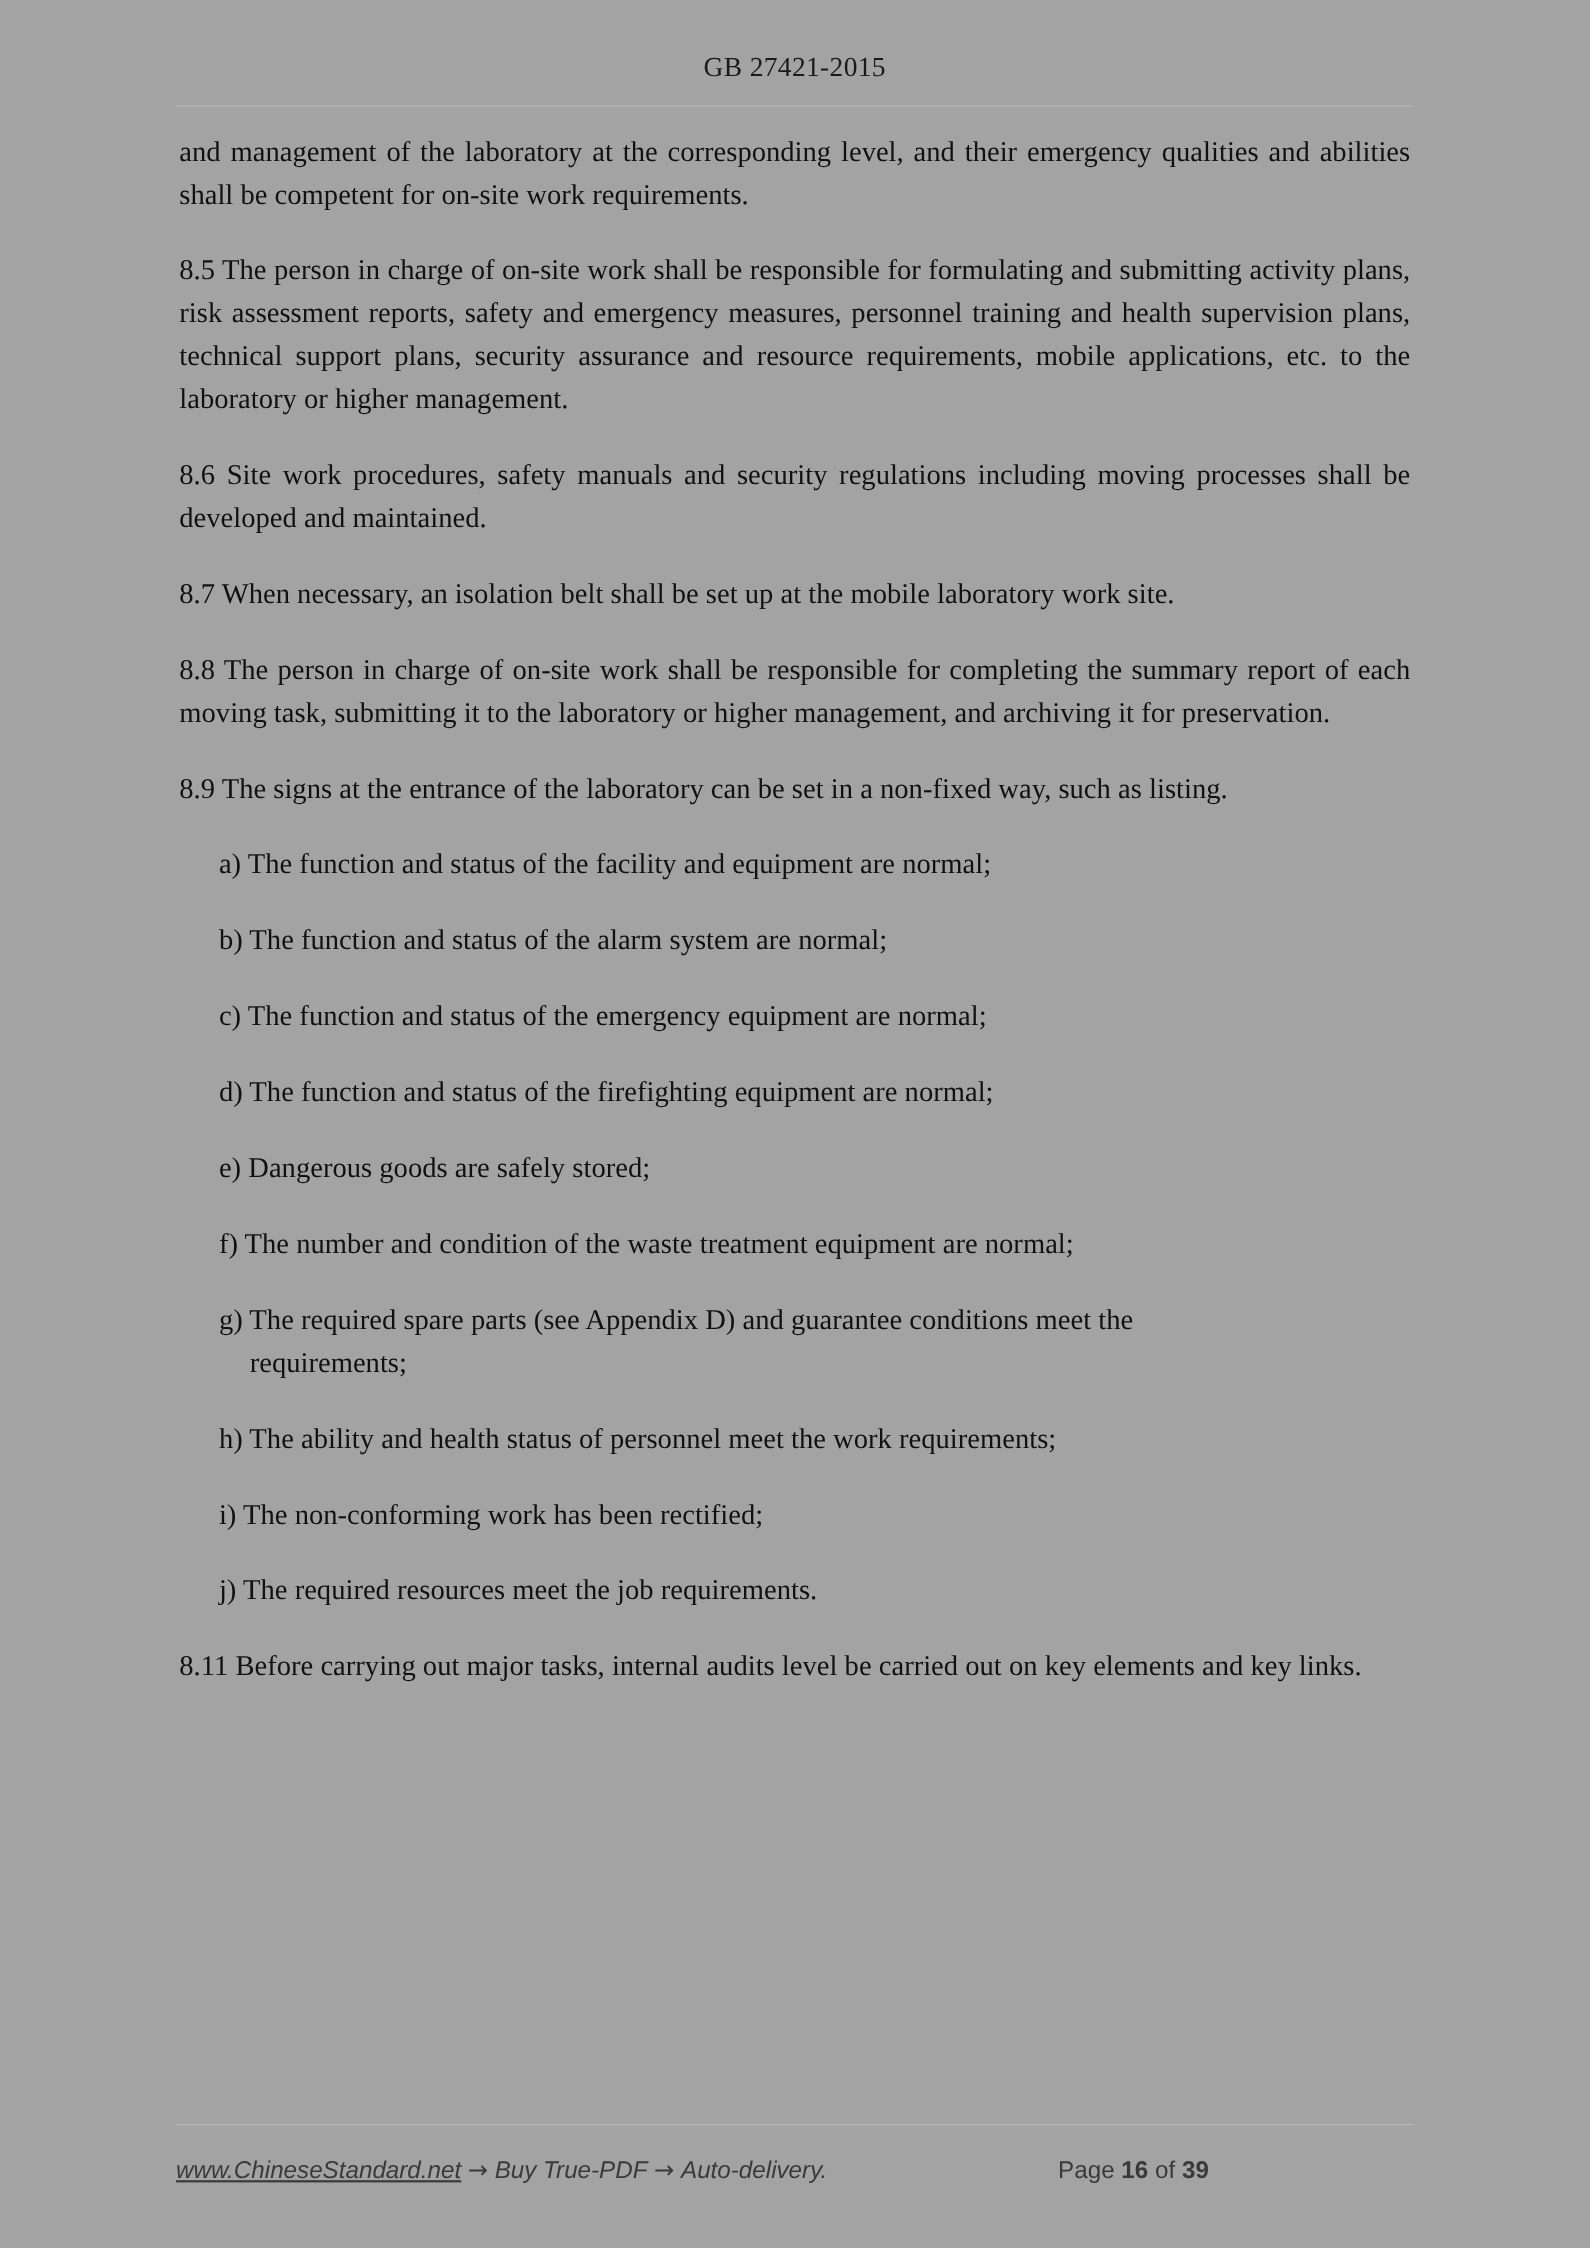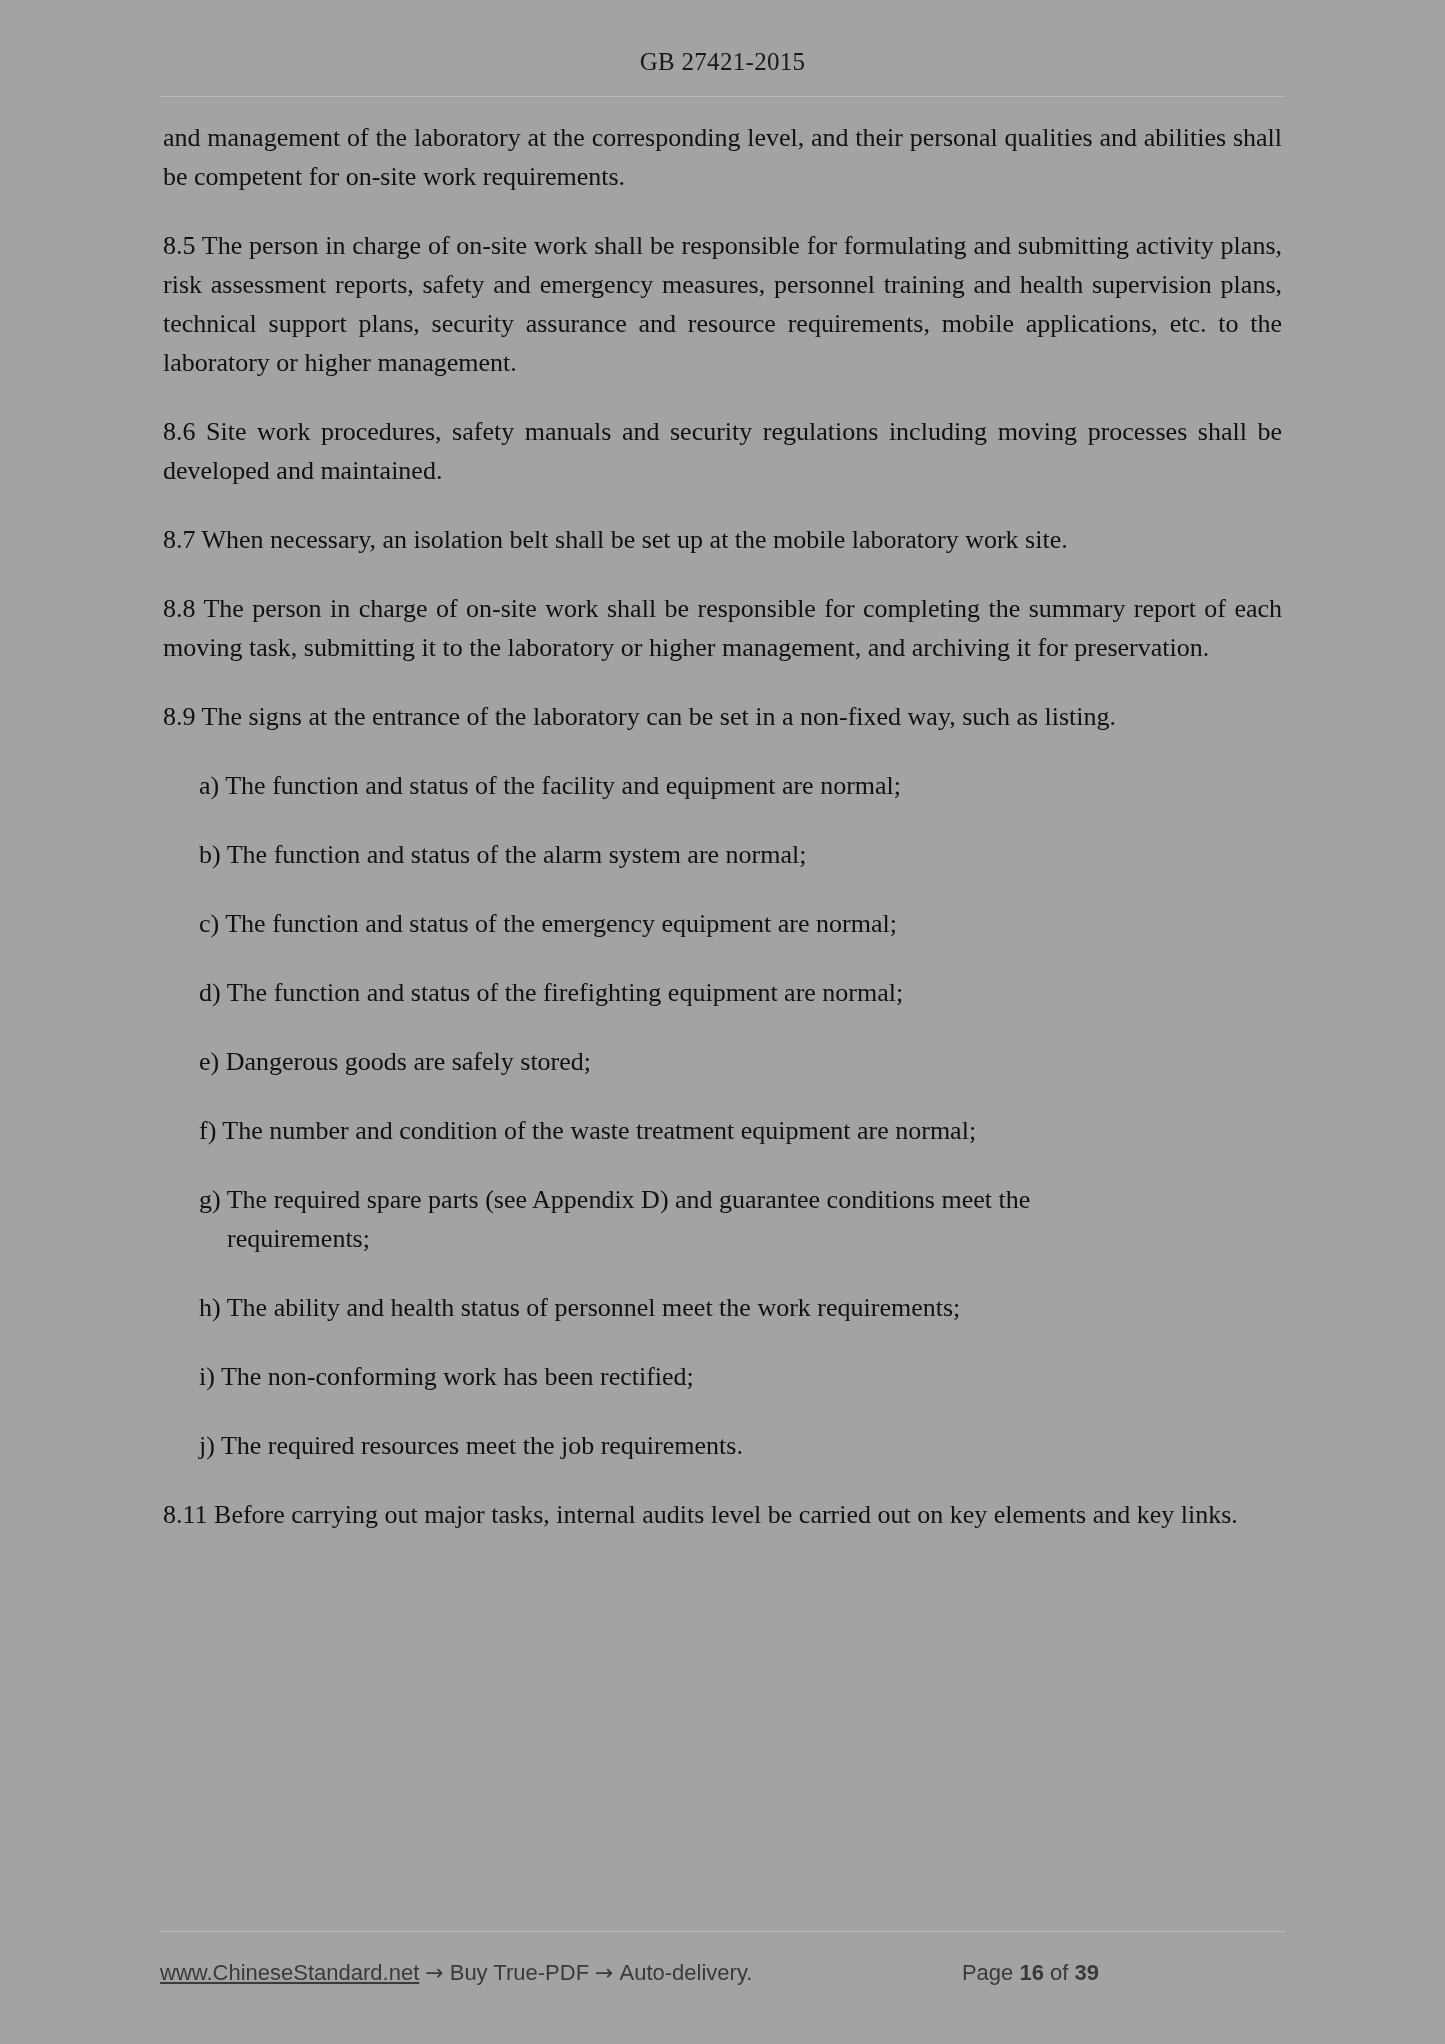--- a/index.html
+++ b/index.html
@@ -92,22 +92,23 @@
     left: 160px;
     width: 1125px;
     font-family: "Liberation Sans", "DejaVu Sans", sans-serif;
     font-size: 22px;
     color: #3a3a3a;
     display: flex;
     align-items: baseline;
   }
   .footer-left {
     display: flex;
-    align-items: flex-start;
+    align-items: center;
     white-space: pre;
+    font-style: italic;
   }
   .footer-site {
     text-decoration: underline;
     color: #3a3a3a;
   }
   .arrow {
     padding: 0 6px;
     font-family: "DejaVu Sans", sans-serif;
   }
   .footer-right {
@@ -122,21 +123,21 @@
 
 <div class="page">
 
   <div class="header">
     <span class="header-title">GB 27421-2015</span>
   </div>
   <div class="header-rule"></div>
 
   <div class="content">
 
-    <p class="para">and management of the laboratory at the corresponding level, and their personal qualities and abilities shall be competent for on-site work requirements.</p>
+    <p class="para">and management of the laboratory at the corresponding level, and their emergency qualities and abilities shall be competent for on-site work requirements.</p>
 
     <p class="para"><span class="num">8.5</span> <span>The person in charge of on-site work shall be responsible for formulating and submitting activity plans, risk assessment reports, safety and emergency measures, personnel training and health supervision plans, technical support plans, security assurance and resource requirements, mobile applications, etc. to the laboratory or higher management.</span></p>
 
     <p class="para"><span class="num">8.6</span> <span>Site work procedures, safety manuals and security regulations including moving processes shall be developed and maintained.</span></p>
 
     <p class="para"><span class="num">8.7</span> <span>When necessary, an isolation belt shall be set up at the mobile laboratory work site.</span></p>
 
     <p class="para"><span class="num">8.8</span> <span>The person in charge of on-site work shall be responsible for completing the summary report of each moving task, submitting it to the laboratory or higher management, and archiving it for preservation.</span></p>
 
     <p class="para"><span class="num">8.9</span> <span>The signs at the entrance of the laboratory can be set in a non-fixed way, such as listing.</span></p>

